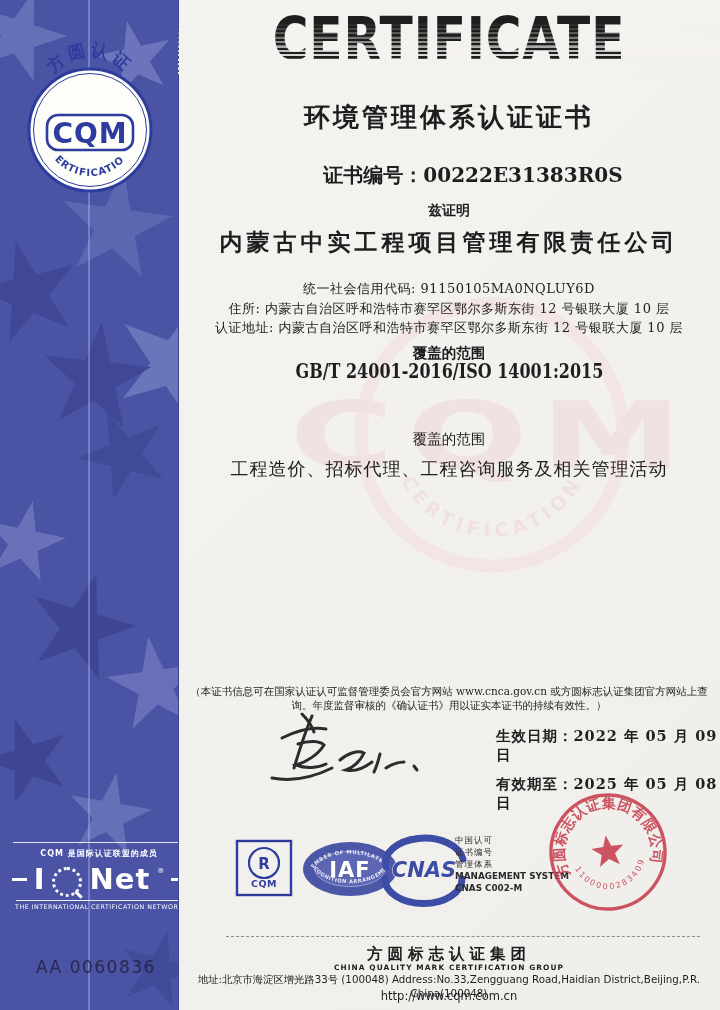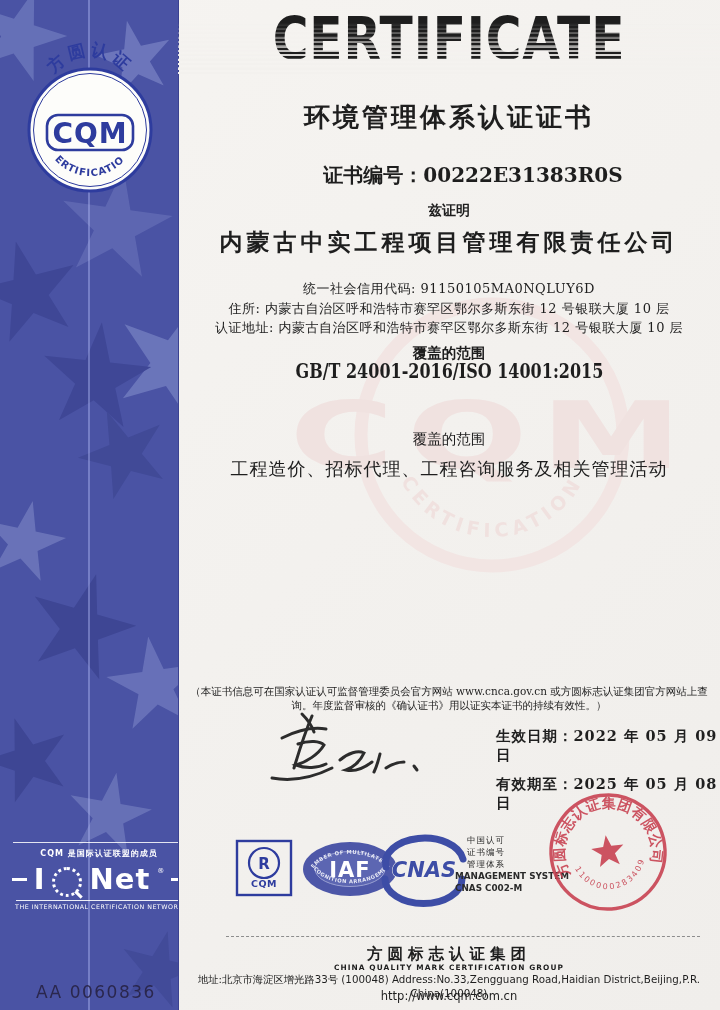--- a/index.html
+++ b/index.html
@@ -16,21 +16,21 @@
   .iq-topline{margin:0 13px;border-top:1px solid rgba(255,255,255,.85);}
   .iq-member{margin-top:5px;text-align:center;font-size:8px;letter-spacing:1px;font-weight:bold;}
   .iq-row{display:flex;align-items:center;justify-content:center;gap:7px;margin-top:2px;position:relative;}
   .iq-dash{width:15px;height:3px;background:#fff;}
   .iq-word{font-size:29px;font-weight:bold;letter-spacing:1px;line-height:1;}
   .iq-qring{position:relative;width:24px;height:24px;border:3px dotted #fff;border-radius:50%;margin-top:6px;}
   .iq-qtail{position:absolute;right:-4px;bottom:-2px;width:9px;height:3px;background:#fff;transform:rotate(45deg);}
   .iq-reg{font-size:7px;vertical-align:top;position:relative;top:-8px;}
   .iq-underline{margin:3px 16px 0;border-top:1px solid rgba(255,255,255,.9);}
   .iq-tagline{margin-top:2px;text-align:center;font-size:6.3px;letter-spacing:.5px;}
-  .serial{position:absolute;left:36px;top:957px;font-family:"DejaVu Sans",sans-serif;font-size:17px;letter-spacing:1.5px;color:#262142;opacity:.88;margin-top:25px;}
+  .serial{position:absolute;left:36px;top:957px;font-family:"DejaVu Sans",sans-serif;font-size:17px;letter-spacing:1.5px;color:#262142;opacity:.88;}
 
   
   .content{position:absolute;left:178px;top:0;width:542px;height:1010px;}
   .content > .blk{position:absolute;left:0;width:100%;text-align:center;color:#1e1e1e;}
 
   .cert-head{top:8px;font-family:"DejaVu Sans",sans-serif;font-weight:800;font-size:58px;line-height:62px;letter-spacing:1px;color:#191919;transform:scaleX(.84);}
   .cert-strips{position:absolute;left:0;top:8px;width:100%;height:66px;background:repeating-linear-gradient(180deg,rgba(244,242,239,0) 0 2px,#f3f1ee 2.4px 4.4px);-webkit-mask-image:linear-gradient(180deg,transparent 0 22%,#000 78%);mask-image:linear-gradient(180deg,transparent 0 22%,#000 78%);}
   .doc-title{top:100px;font-size:26px;font-weight:bold;letter-spacing:3px;color:#161616;}
   .certno{top:162px;font-size:20px;font-weight:bold;color:#222;margin-left:24px;}
   .certify{top:202px;font-size:14px;font-weight:bold;}
@@ -44,21 +44,21 @@
   .standard span{display:inline-block;transform:scaleX(.8);}
   .scope-label{top:430px;font-size:14.5px;font-weight:normal;}
   .scope{top:457px;font-size:18px;letter-spacing:1px;color:#1c1c1c;}
   .note{top:684px;font-size:10.5px;line-height:14px;color:#333;}
   .sig{position:absolute;left:90px;top:710px;}
   .dates{position:absolute;left:318px;top:727px;text-align:left;font-size:14.5px;font-weight:bold;color:#1f1f1f;}
   .dates .row{margin-bottom:10px;letter-spacing:1px;}
 
   .logo-abs{position:absolute;}
   .accred{position:absolute;left:277px;top:834px;width:120px;text-align:left;color:#2a2a2a;font-family:"DejaVu Sans",sans-serif;}
-  .accred .cn{font-size:8.5px;line-height:12px;letter-spacing:1px;margin-left:12px;}
+  .accred .cn{font-size:8.5px;line-height:12px;letter-spacing:1px;}
   .accred .en{font-size:8.8px;font-weight:bold;line-height:12px;}
   .stamp{position:absolute;left:367px;top:789px;transform:rotate(-8deg);opacity:.9;}
 
   .dashline{position:absolute;left:48px;top:936px;width:474px;border-top:1.6px dashed #8d8d8d;}
   .grp{top:944px;font-size:15.5px;font-weight:bold;letter-spacing:5px;color:#141414;}
   .grp-en{top:963px;font-family:"DejaVu Sans",sans-serif;font-size:7.4px;font-weight:bold;letter-spacing:1.1px;color:#222;}
   .f-addr{top:973px;font-family:"DejaVu Sans",sans-serif;font-size:10.3px;color:#1d1d1d;}
   .f-site{top:989px;font-family:"DejaVu Sans",sans-serif;font-size:11.5px;font-weight:normal;color:#111;}
 
   .watermark{position:absolute;left:90px;top:300px;overflow:visible;pointer-events:none;}

